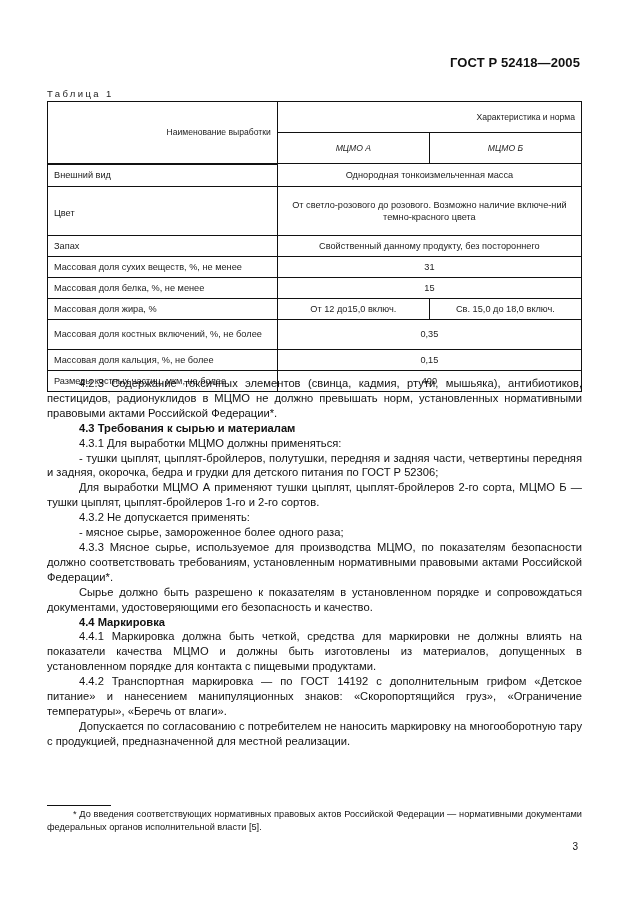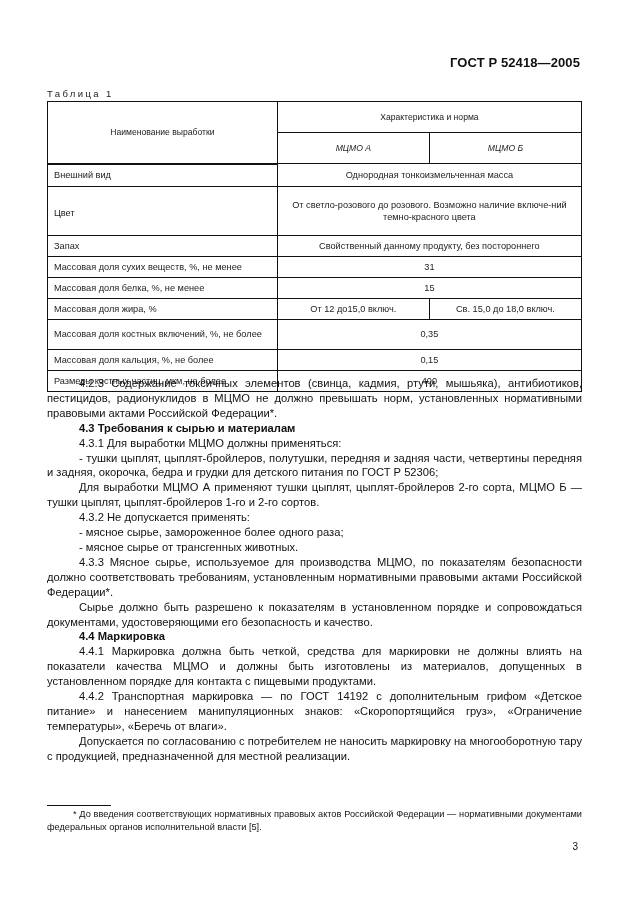--- a/index.html
+++ b/index.html
@@ -6,21 +6,21 @@
   body { width: 630px; height: 914px; position: relative; overflow: hidden;
          font-family: "Liberation Sans", sans-serif; color: #111; }
   .page-header { position: absolute; top: 55px; right: 50px; font-weight: bold; font-size: 13px; letter-spacing: 0.1px; }
   .table-caption { position: absolute; left: 47px; top: 88px; font-size: 9.5px; letter-spacing: 2.4px; color: #222; }
   table.tbl { position: absolute; left: 47px; top: 101px; width: 535px; border-collapse: collapse; font-size: 9.2px; color: #222; }
   table.tbl td, table.tbl th { border: 1px solid #111; padding: 0 6px; font-weight: normal; }
   table.tbl th { font-size: 8.6px; }
   .c1 { width: 213px; }
   .c2 { width: 141px; }
   .c3 { width: 141px; }
-  .hdr-top th { height: 30px; }
+  .hdr-top th { height: 30px; text-align: right; }
   .hdr-sub th { height: 30px; border-bottom: 2.5px solid #111; font-style: italic; }
   td.lbl { text-align: left; }
   td.val { text-align: center; }
   .r1 td { height: 21px; }
   .r2 td { height: 28px; line-height: 12px; }
   .r-std td { height: 20px; }
   .r-tall td { height: 29px; line-height: 12px; }
   .body-text { position: absolute; left: 47px; top: 376px; width: 535px; font-size: 11.2px; line-height: 14.9px; color: #111; }
   .body-text p { margin: 0; text-align: justify; text-indent: 32px; }
   .body-text p.h { font-weight: bold; }
@@ -91,21 +91,20 @@
   </table>
 
 <div class="body-text">
   <p>4.2.3  Содержание токсичных элементов (свинца, кадмия, ртути, мышьяка), антибиотиков, пестицидов, радионуклидов в МЦМО не должно превышать норм, установленных нормативными правовыми актами Российской Федерации*.</p>
   <p class="h">4.3 Требования к сырью и материалам</p>
   <p>4.3.1 Для выработки МЦМО должны применяться:</p>
   <p>-  тушки цыплят, цыплят-бройлеров, полутушки, передняя и задняя части, четвертины передняя и задняя, окорочка, бедра и грудки для детского питания по ГОСТ Р 52306;</p>
   <p>Для выработки МЦМО А применяют тушки цыплят, цыплят-бройлеров 2-го сорта, МЦМО Б — тушки цыплят, цыплят-бройлеров 1-го и 2-го сортов.</p>
   <p>4.3.2  Не допускается применять:</p>
   <p>-  мясное сырье, замороженное более одного раза;</p>
-  <p>-  мясное сырье от трансгенных животных.</p>
   <p>4.3.3  Мясное сырье, используемое для производства МЦМО, по показателям безопасности должно соответствовать требованиям, установленным нормативными правовыми актами Российской Федерации*.</p>
   <p>Сырье должно быть разрешено к показателям в установленном порядке и сопровождаться документами, удостоверяющими его безопасность и качество.</p>
   <p class="h">4.4  Маркировка</p>
   <p>4.4.1  Маркировка должна быть четкой, средства для маркировки не должны влиять на показатели качества МЦМО и должны быть изготовлены из материалов, допущенных в установленном порядке для контакта с пищевыми продуктами.</p>
   <p>4.4.2  Транспортная маркировка — по ГОСТ 14192 с дополнительным грифом «Детское питание» и нанесением манипуляционных знаков: «Скоропортящийся груз», «Ограничение температуры», «Беречь от влаги».</p>
   <p>Допускается по согласованию с потребителем не наносить маркировку на многооборотную тару с продукцией, предназначенной для местной реализации.</p>
 </div>
 
 <div class="footnote-rule"></div>
 <div class="footnote">* До введения соответствующих нормативных правовых актов Российской Федерации — нормативными документами федеральных органов исполнительной власти [5].</div>

